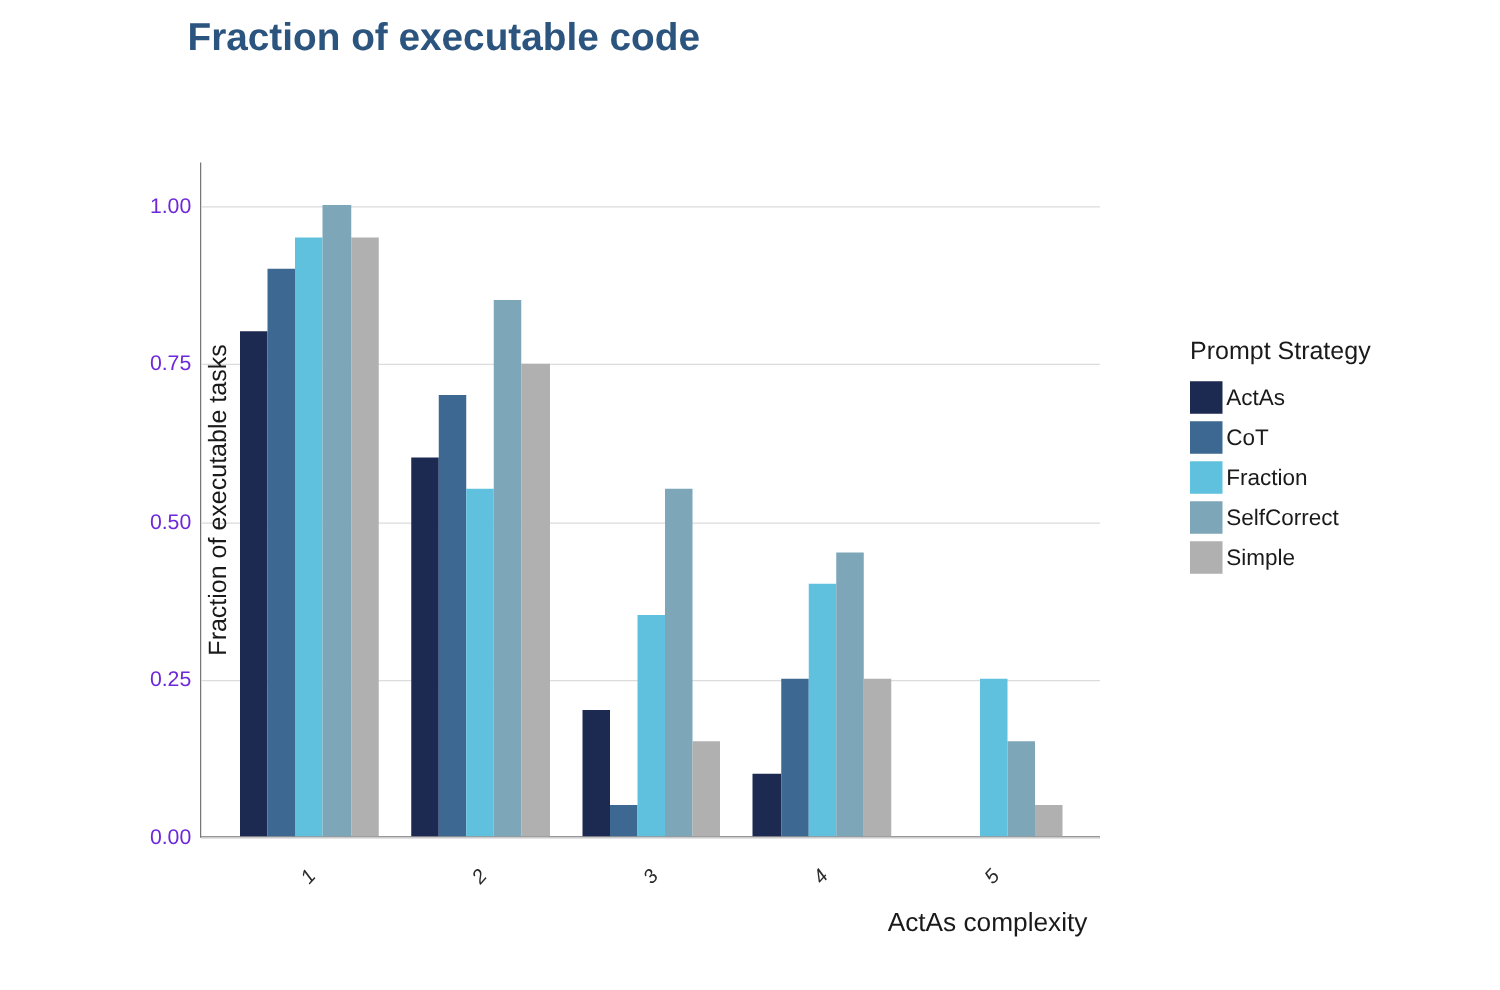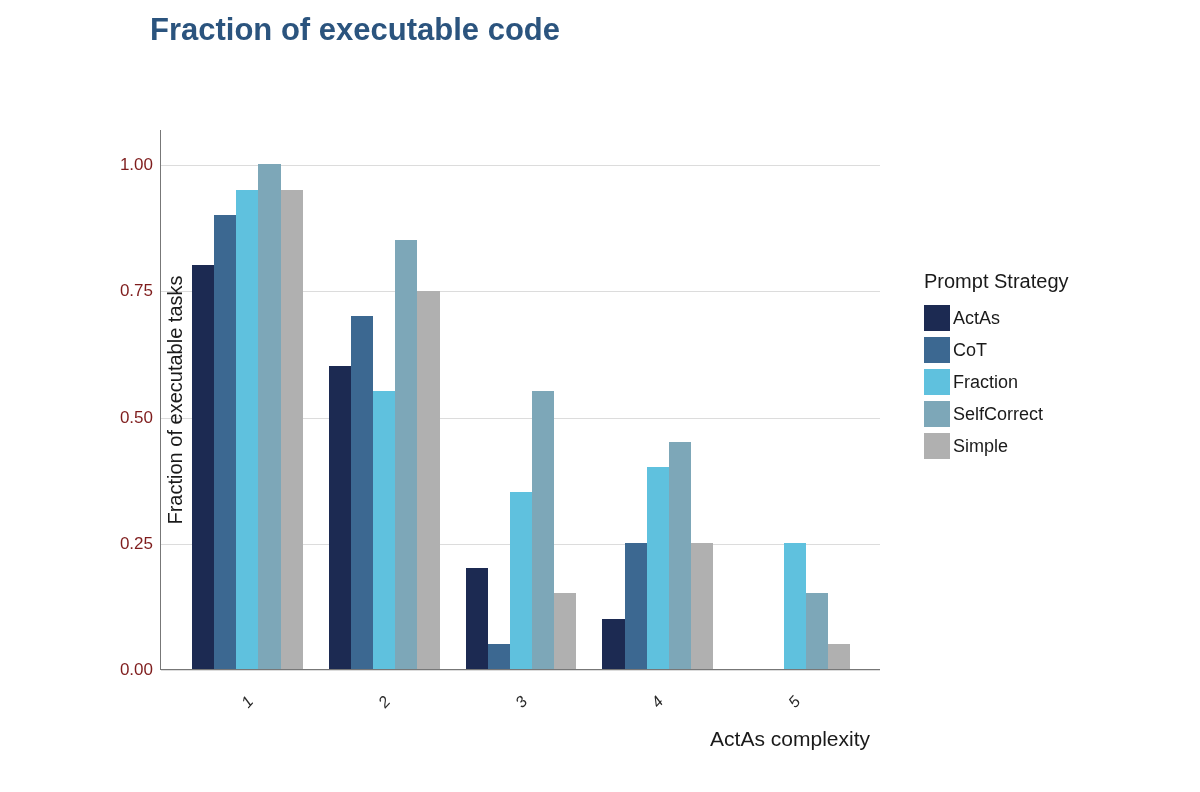--- a/index.html
+++ b/index.html
@@ -6,27 +6,27 @@
   html, body { width: 1200px; height: 792px; background: #fff; font-family: Arial, Helvetica, sans-serif; color: #1a1a1a; }
   .container { position: relative; width: 1200px; height: 792px; padding-left: 32px; }
   .title { position: absolute; left: 150px; top: 12px; font-size: 31px; font-weight: 700; color: #2b547e; }
   .subtitle { position: absolute; left: 150px; top: 62px; font-size: 19px; color: #1a1a1a; }
   .plot-frame {
     position: absolute; left: 160px; top: 130px; width: 720px; height: 540px;
     background: #ffffff; border-left: 1px solid #777; border-bottom: 1px solid #777;
   }
   .plot-inner { position: absolute; left: 0; top: 0; width: 100%; height: 100%; }
   .gridline { position: absolute; left: 0; width: 100%; height: 0; border-top: 1px solid #dcdcdc; }
-  .tick-y { position: absolute; left: -58px; width: 50px; text-align: right; font-size: 17px; color: #7f1d1d; transform: translateY(-50%); }
+  .tick-y { position: absolute; left: -58px; width: 50px; text-align: right; font-size: 17px; color: #6d28d9; transform: translateY(-50%); }
   .tick-x-wrap { position: absolute; bottom: -42px; width: 30px; text-align: center; font-size: 16px; color: #2a2a2a; transform: translateX(-50%); }
   .tick-x-label { display: inline-block; transform: rotate(-48deg); font-style: italic; }
   .ylabel { position: absolute; left: -100px; top: 50%; transform: translate(-10px,-50%) rotate(-90deg); transform-origin: center; font-size: 20px; color: #1a1a1a; white-space: nowrap; }
   .xlabel { position: absolute; left: 0; bottom: -82px; width: 100%; text-align: right; padding-right: 10px; font-size: 21px; color: #1a1a1a; }
   .bar { position: absolute; bottom: 0; }
-  .legend { position: absolute; left: 924px; top: 270px; }
+  .legend { position: absolute; left: 952px; top: 270px; }
   .legend-title { font-size: 20px; color: #1a1a1a; margin-bottom: 12px; }
   .legend-item { display: flex; align-items: center; gap: 3px; margin-bottom: 6px; font-size: 18px; color: #1a1a1a; }
   .swatch { width: 26px; height: 26px; }
 </style>
 </head>
 <body>
 
 <div class="container">
   <div class="title">Fraction of executable code</div>
 

